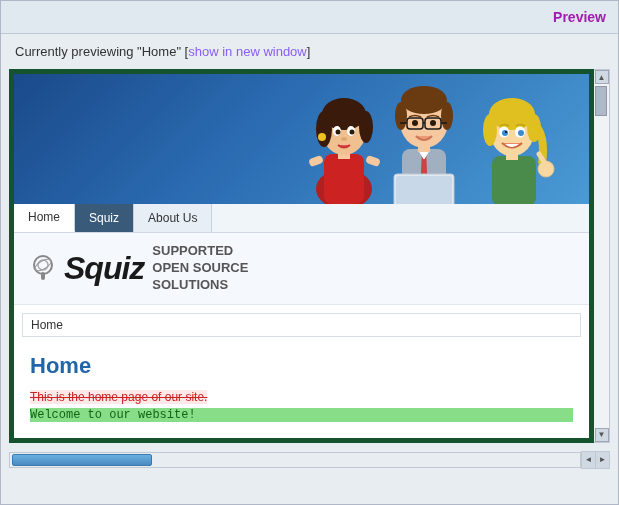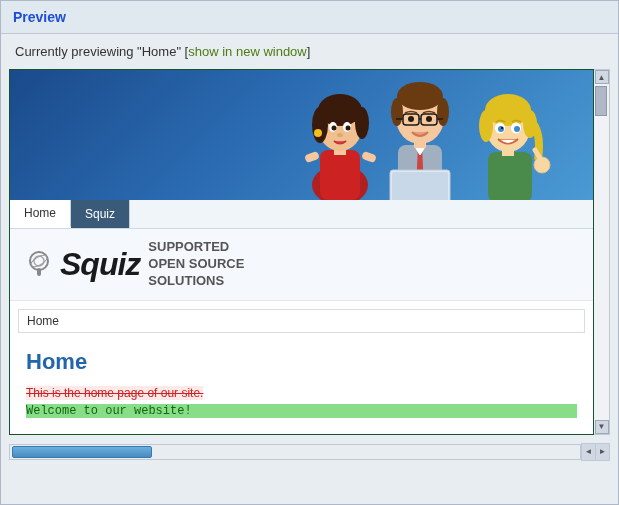--- a/index.html
+++ b/index.html
@@ -15,42 +15,43 @@
       background: #e8edf2;
       border: 1px solid #b0b8c8;
     }
 
     .panel-header {
       background: #e0e8f0;
       border-bottom: 1px solid #c0c8d8;
       padding: 8px 12px;
       font-size: 14px;
       font-weight: bold;
-      color: #1d4ed8;
+      color: #a21caf;
+      text-align: right;
     }
 
     .preview-info {
       padding: 10px 14px;
       font-size: 13px;
       color: #333;
     }
 
     .preview-info a {
-      color: #4d7c0f;
+      color: #8b5cf6;
       text-decoration: none;
     }
 
     .preview-frame-wrapper {
       display: flex;
       margin: 0 8px 8px 8px;
     }
 
     .preview-frame {
       flex: 1;
-      border: 1px solid #14532d;
+      border: 5px solid #14532d;
       background: #fff;
       overflow: hidden;
     }
 
     .scrollbar-vertical {
       width: 16px;
       background: #e8edf2;
       border: 1px solid #c0c8d4;
       border-left: none;
       display: flex;
@@ -368,20 +369,23 @@
           </g>
         </svg>
       </div>
 
       <div class="site-nav">
         <div class="nav-tab active">
           <span>Home</span>
         </div>
         <div class="nav-tab dark">
           <span>Squiz</span>
+        </div>
+        <div class="nav-tab light">
+          <span>About Us</span>
         </div>
       </div>
 
       <div class="squiz-logo-area">
         <div class="squiz-logo">
 
           <svg width="30" height="30" viewBox="0 0 30 30">
             <circle cx="15" cy="12" r="9" fill="none" stroke="#888" stroke-width="2"></circle>
             <circle cx="15" cy="12" r="5" fill="none" stroke="#aaa" stroke-width="1.5"></circle>
             <ellipse cx="15" cy="12" rx="9" ry="4" fill="none" stroke="#999" stroke-width="1" transform="rotate(-30, 15, 12)"></ellipse>

